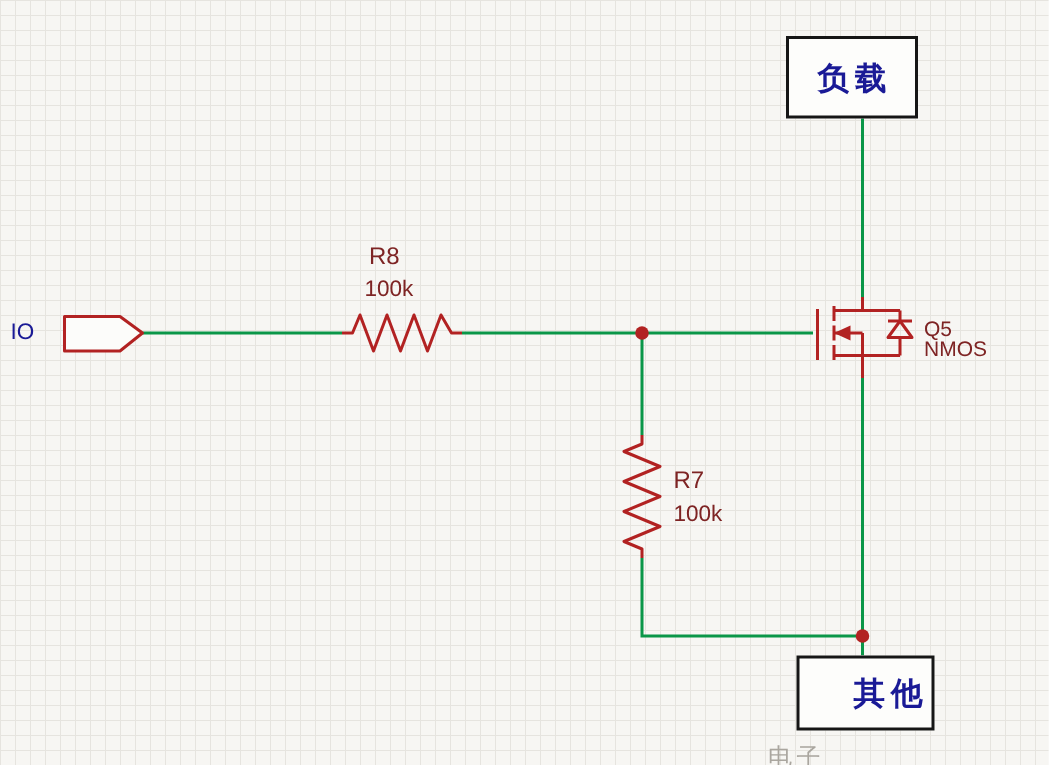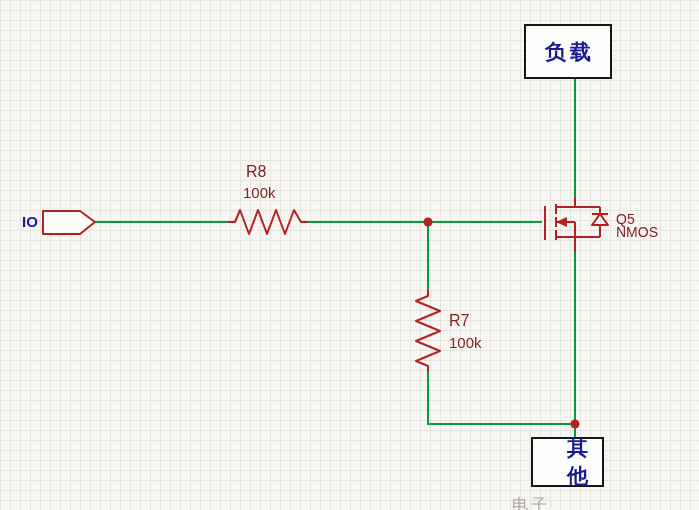--- a/index.html
+++ b/index.html
@@ -15,23 +15,22 @@
       linear-gradient(#e6e4df 1px, transparent 1px),
       linear-gradient(90deg, #e6e4df 1px, transparent 1px);
     background-size: 10px 10px;
   }
 
   #schematic-svg { position: absolute; left: 0; top: 0; }
 
   .netlabel {
     position: absolute;
     color: #1a1a96;
-    font-weight: bold;
+    font-weight: normal;
     white-space: nowrap;
-    margin-left: 15px;
   }
   .designator {
     position: absolute;
     color: #7e2424;
     white-space: nowrap;
   }
   .nodebox {
     position: absolute;
     background: #fdfdfb;
     border: 2px solid #161616;
@@ -94,21 +93,21 @@
 
       <circle cx="428" cy="222" r="4.5" fill="#b22222" stroke="none"></circle>
       <circle cx="575" cy="424" r="4.5" fill="#b22222" stroke="none"></circle>
     </g>
   </svg>
 
   <div class="nodebox" style="left:524px; top:24px; width:88px; height:55px;">
     <span>负载</span>
   </div>
 
-  <div class="nodebox" style="left:531px; top:437px; width:73px; height:50px;padding-left:34px;">
+  <div class="nodebox" style="left:531px; top:437px; width:92px; height:50px;padding-left:34px;">
     <span>其他</span>
   </div>
 
   <div class="netlabel" style="left:7px; top:213px; font-size:15px;">IO</div>
 
 
   <div class="designator" style="left:246px; top:163px; font-size:16px;text-align:right;">R8</div>
 
   <div class="designator" style="left:243px; top:184px; font-size:15px;">100k</div>
 

